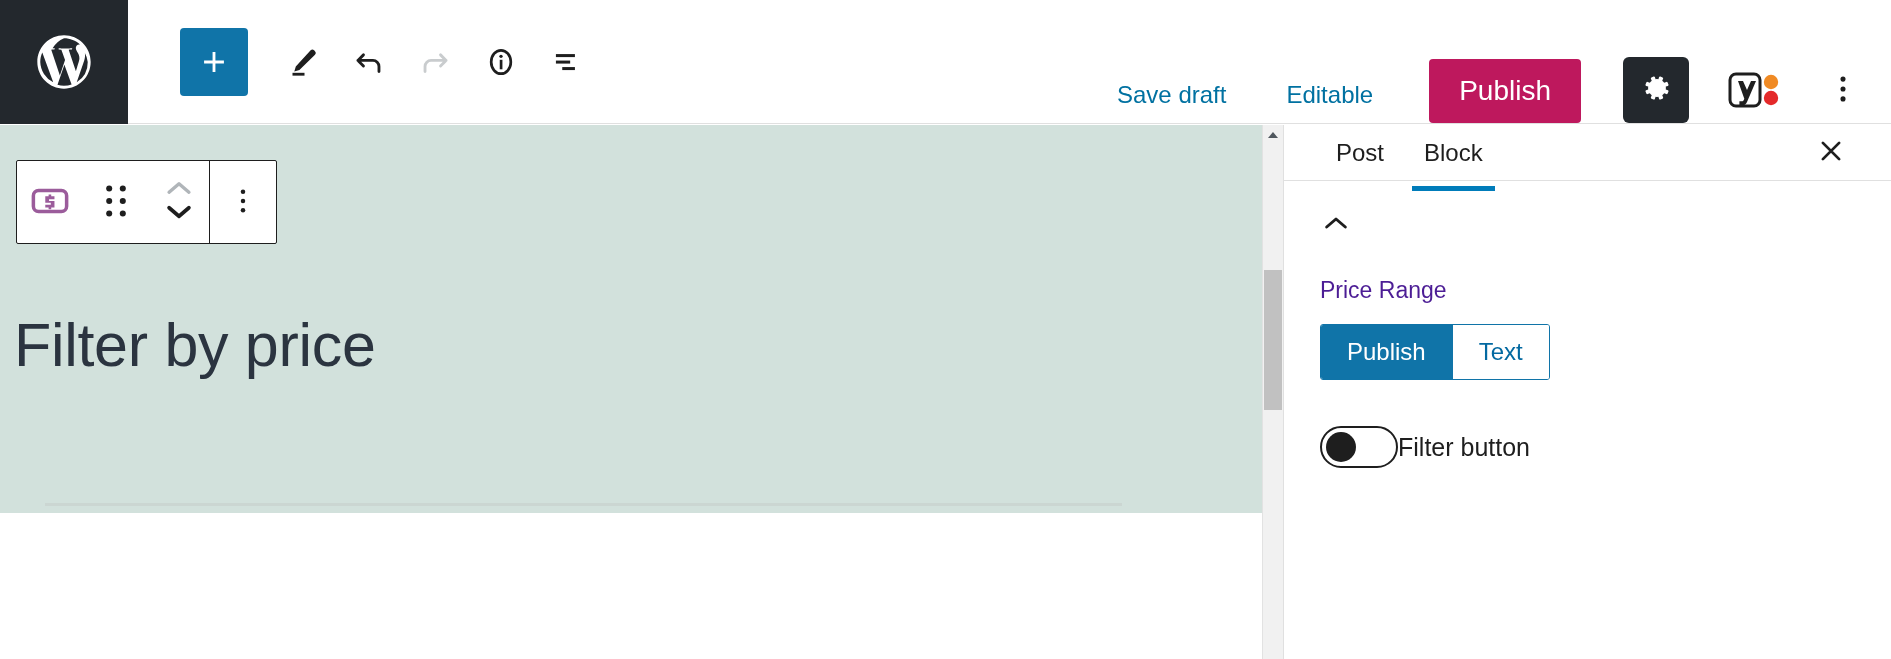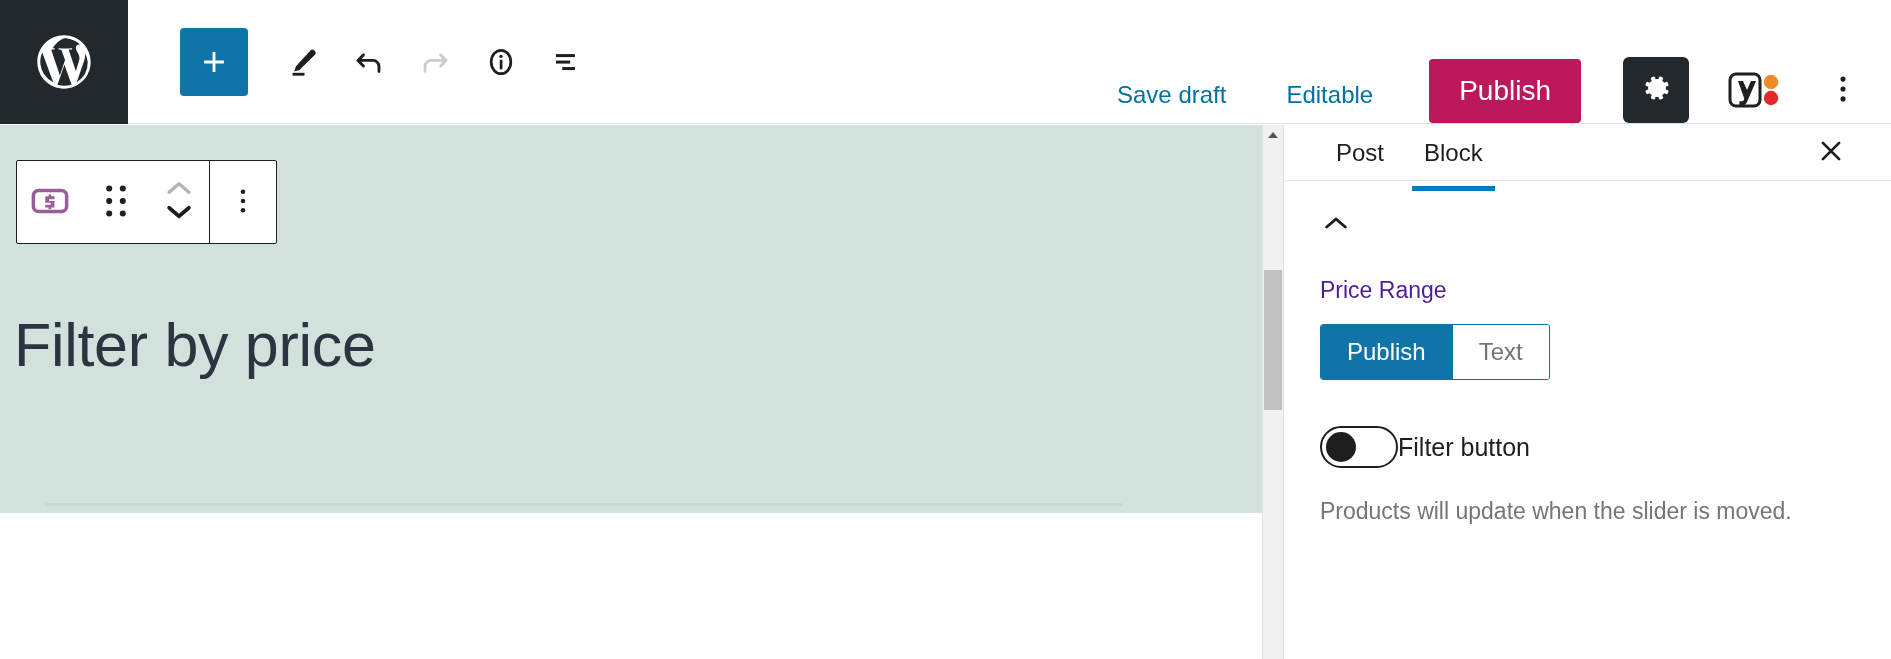--- a/index.html
+++ b/index.html
@@ -299,21 +299,21 @@
     border: 1px solid #1074a8;
     border-radius: 3px;
     overflow: hidden;
     margin-bottom: 46px;
   }
   .seg {
     font-family: "Liberation Sans", sans-serif;
     font-size: 24px;
     padding: 13px 26px;
     background: #ffffff;
-    color: #737373;
+    color: #0369a1;
     border: none;
     cursor: pointer;
     white-space: nowrap;
   }
   .seg.active { background: #1074a8; color: #ffffff; }
   .seg + .seg { border-left: 1px solid #1074a8; }
 
   .toggle-row {
     display: flex; align-items: center;
     margin-bottom: 30px;
@@ -573,15 +573,14 @@
       <button class="seg">Text</button>
     </div>
 
     <div class="toggle-row">
       <div class="toggle">
         <span class="knob"></span>
       </div>
       <span class="toggle-label">Filter button</span>
     </div>
 
-    <div class="help-text">Products will update when the slider is moved.</div>
   </div>
 </div>
 
 </body></html>

